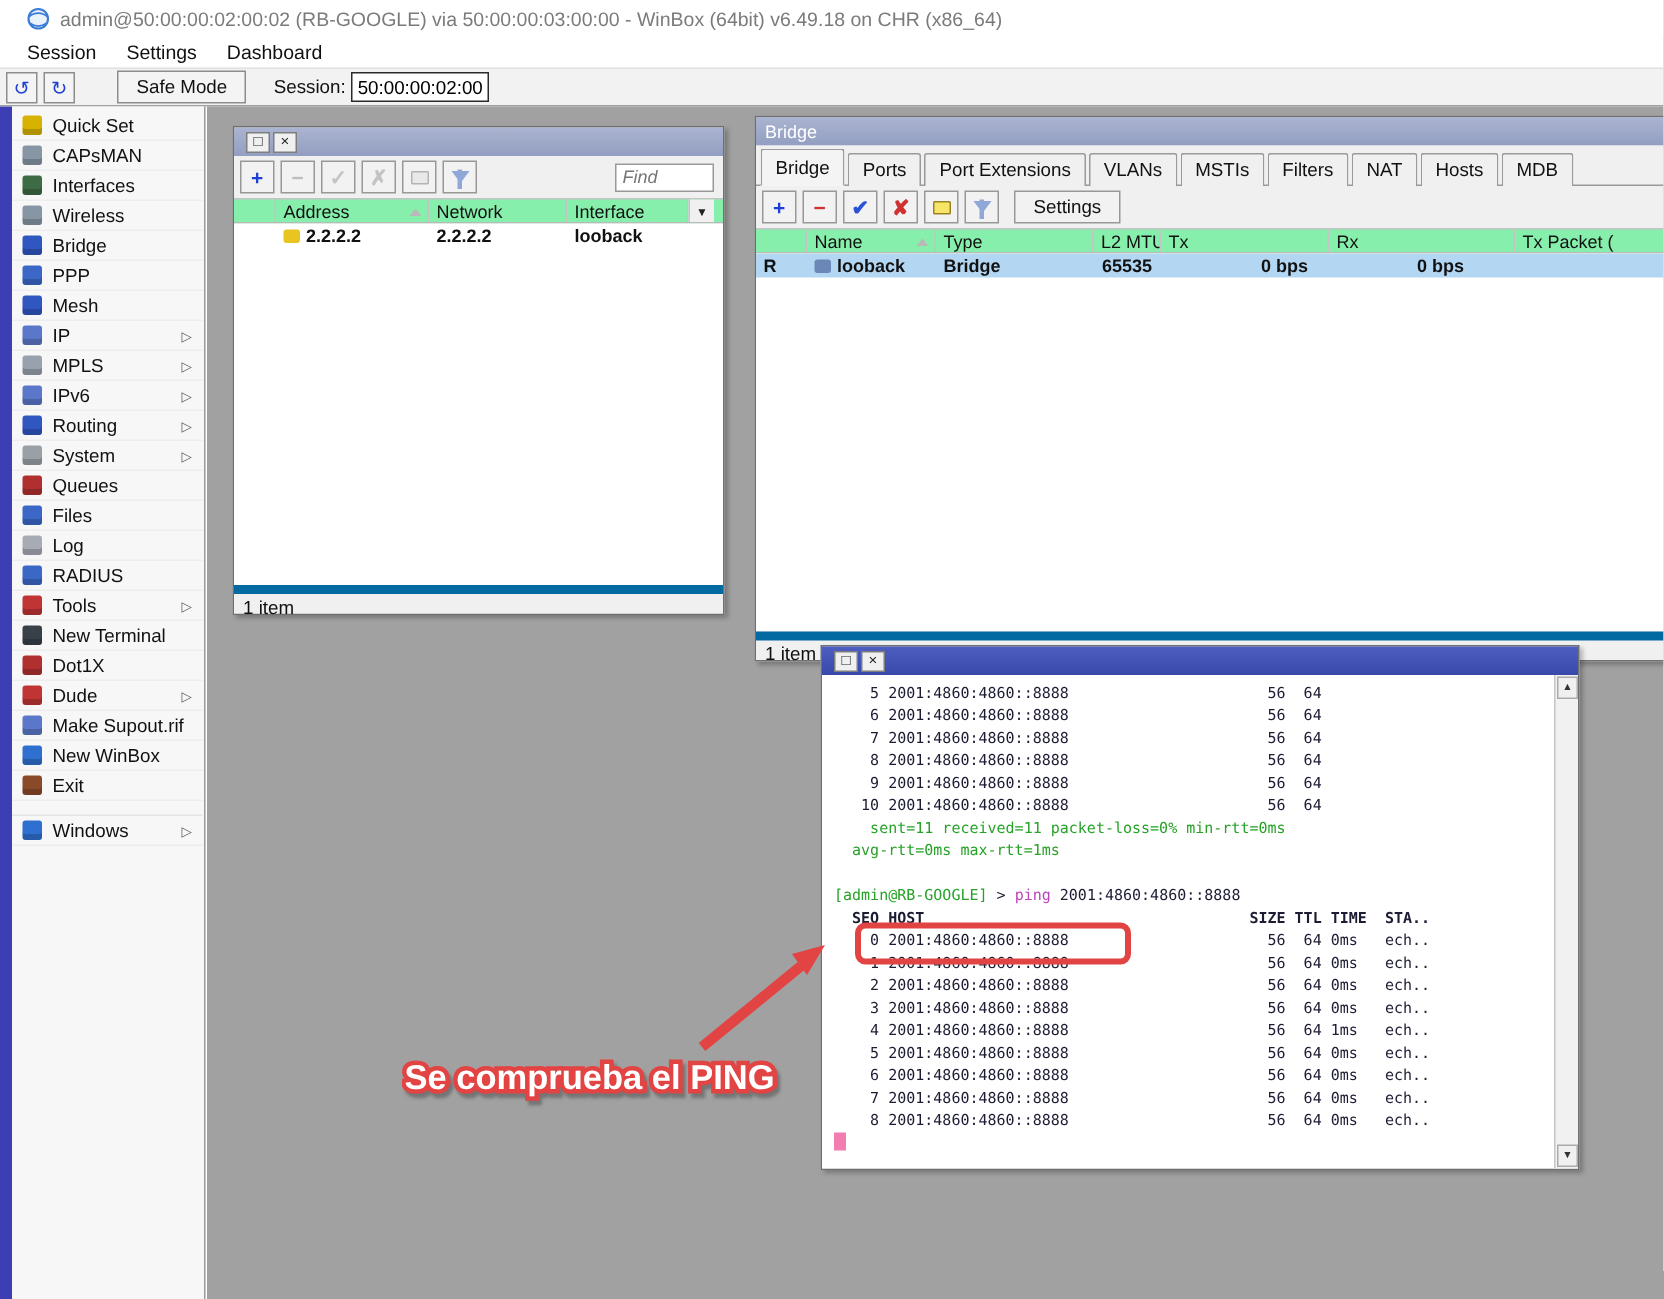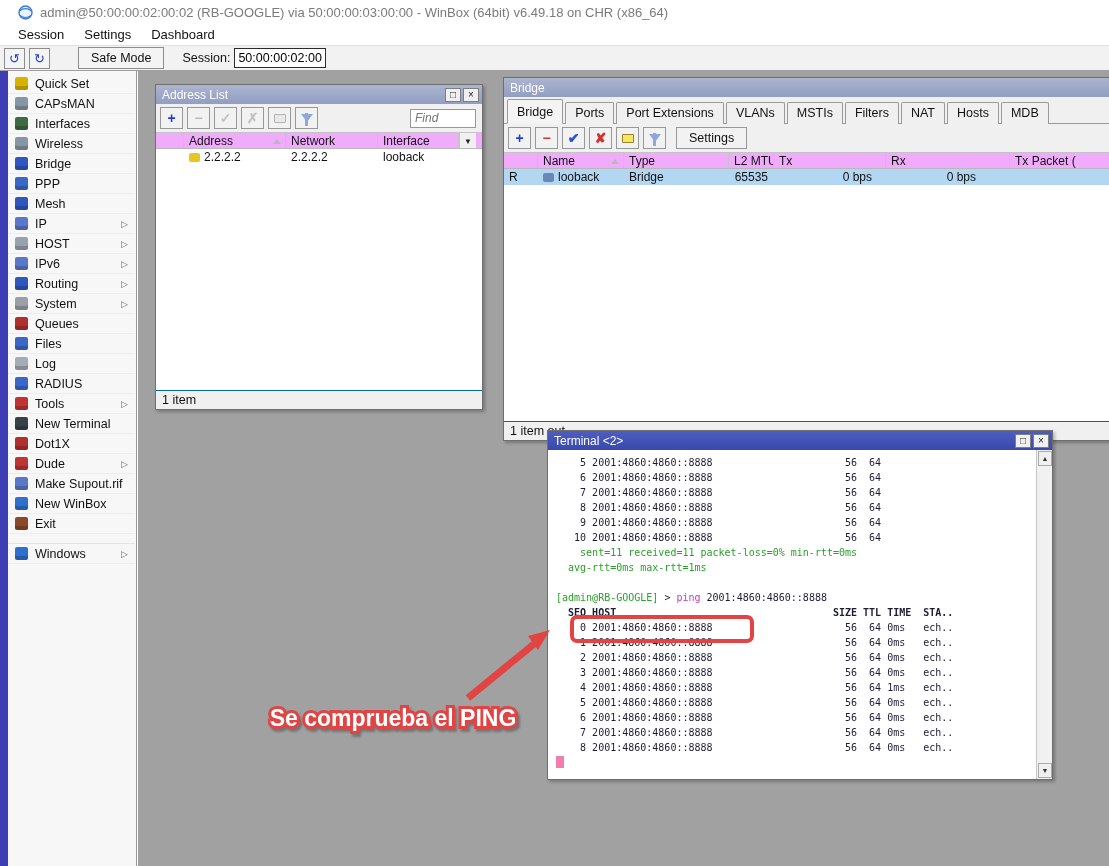--- a/index.html
+++ b/index.html
@@ -40,30 +40,30 @@
   .win-btn { width:16px; height:14px; border:1px solid #7e7e7e; background:#f0f0f0; color:#222; font-size:10px; line-height:12px; text-align:center; margin-left:2px; }
   .wtoolbar { height:28px; flex:none; display:flex; align-items:center; padding-left:4px; background:#f0f0f0; }
   .ico-btn { width:23px; height:22px; border:1px solid #989898; background:#f2f2f2; margin-right:4px; display:flex; align-items:center; justify-content:center; font-size:14px; font-weight:bold; line-height:1; }
   .ico-btn .folder { width:12px; height:9px; border:1px solid #9a8324; background:#f6e566; border-radius:1px; }
   .ico-btn .folder.gray { background:#e9e9e9; border-color:#b3b3b3; }
   .ico-btn .funnel { width:0; height:0; border-left:6px solid transparent; border-right:6px solid transparent; border-top:8px solid #8fa8d8; position:relative; }
   .ico-btn .funnel:after { content:""; position:absolute; left:-1.5px; top:-9px; width:3px; height:13px; background:#8fa8d8; }
   .text-btn { height:22px; border:1px solid #989898; background:#f2f2f2; font-size:12.5px; padding:0 12px; display:flex; align-items:center; margin-left:6px; color:#111; }
   .find-box { margin-left:auto; margin-right:6px; width:66px; height:19px; border:1px solid #989898; background:#fff; font-size:12px; font-style:italic; color:#0369a1; padding:0 4px; font-family:"Liberation Sans",sans-serif; }
 
-  .thead { display:flex; flex:none; background:#f0abfc; border-top:1px solid #c4c4c4; border-bottom:1px solid #b9b9b9; height:17px; }
+  .thead { display:flex; flex:none; background:#86efac; border-top:1px solid #c4c4c4; border-bottom:1px solid #b9b9b9; height:17px; }
   .th { font-size:12px; color:#111; padding:1px 0 0 5px; border-right:1px solid #c4c4c4; white-space:nowrap; overflow:hidden; position:relative; }
   .sort-tri { position:absolute; right:4px; top:6px; width:0; height:0; border-left:4px solid transparent; border-right:4px solid transparent; border-bottom:5px solid #b9b9b9; }
   .th-drop { width:17px; border-right:none; text-align:center; font-size:8px; padding:4px 0 0 0; color:#222; background:#f0f0f0; border-left:1px solid #c4c4c4; }
   .tbody { flex:1; background:#fff; overflow:hidden; }
   .trow { display:flex; height:16px; font-size:12px; color:#111; }
   .trow.selected { background:#b3d7f3; }
-  .td { padding:1px 0 0 5px; white-space:nowrap; overflow:hidden; }
+  .td { padding:1px 0 0 5px; white-space:nowrap; overflow:hidden;font-weight:bold; }
   .td.right { text-align:right; padding-right:6px; }
-  .statusbar { flex:none; height:19px; border-top:1px solid #0369a1; background:#f0f0f0; font-size:12.5px; color:#111; padding:2px 6px; }
+  .statusbar { flex:none; height:19px; border-top:6px solid #0369a1; background:#f0f0f0; font-size:12.5px; color:#111; padding:2px 6px; }
 
   
   .tabbar { flex:none; height:27px; display:flex; align-items:flex-end; padding-left:3px; background:#f0f0f0; border-bottom:1px solid #9a9a9a; }
   .tab { font-size:12.5px; color:#111; border:1px solid #9a9a9a; border-bottom:none; background:#f0f0f0; padding:3px 9px 4px 9px; margin-right:2px; border-radius:2px 2px 0 0; position:relative; top:1px; }
   .tab.active { background:#f4f4f4; padding-top:5px; top:1px; z-index:2; border-bottom:1px solid #f4f4f4; font-size:12.5px; }
 
   .cell-icon { display:inline-block; width:11px; height:9px; border-radius:2px; margin-right:4px; vertical-align:-1px; }
 
   
   #terminal { left:547px; top:430px; width:506px; height:350px; z-index:5; }
@@ -146,21 +146,21 @@
           <span class="icon" style="background: rgb(48, 86, 192);"></span>
           <span class="lbl">Mesh</span>
         </div>
         <div class="side-item">
           <span class="icon" style="background: rgb(91, 119, 201);"></span>
           <span class="lbl">IP</span>
           <span class="arrow">▷</span>
         </div>
         <div class="side-item">
           <span class="icon" style="background: rgb(152, 162, 173);"></span>
-          <span class="lbl">HOST</span>
+          <span class="lbl">MPLS</span>
           <span class="arrow">▷</span>
         </div>
         <div class="side-item">
           <span class="icon" style="background: rgb(91, 119, 201);"></span>
           <span class="lbl">IPv6</span>
           <span class="arrow">▷</span>
         </div>
         <div class="side-item">
           <span class="icon" style="background: rgb(48, 86, 192);"></span>
           <span class="lbl">Routing</span>
@@ -223,21 +223,20 @@
           <span class="lbl">Windows</span>
           <span class="arrow">▷</span>
         </div>
       </div>
   </div>
 
   <div class="desktop"></div>
 
   <div class="win" id="addrwin" style="left:155px; top:84px; width:328px; height:326px; z-index:2;">
     <div class="titlebar inactive">
-      <span class="t-title">Address List</span>
       <span class="win-btn">□</span>
       <span class="win-btn">×</span>
     </div>
     <div class="wtoolbar" id="addr-toolbar">
         <button class="ico-btn">
           <span style="color: rgb(31, 63, 212);">+</span>
         </button>
         <button class="ico-btn">
           <span style="color: rgb(189, 189, 189);">−</span>
         </button>
@@ -327,21 +326,20 @@
           <div class="td right" style="width: 112px; padding-right: 14px;">0 bps</div>
           <div class="td right" style="width: 124px; padding-right: 34px;">0 bps</div>
           <div class="td" style="width: 132px;"></div>
         </div>
       </div>
     <div class="statusbar">1 item out</div>
   </div>
 
   <div class="win" id="terminal">
     <div class="titlebar active">
-      <span class="t-title">Terminal &lt;2&gt;</span>
       <span class="win-btn">□</span>
       <span class="win-btn">×</span>
     </div>
     <div class="term-body">
       <div class="term-lines" id="term-lines"><div class="tline"><span class="seg-k">    5 2001:4860:4860::8888                      56  64</span></div><div class="tline"><span class="seg-k">    6 2001:4860:4860::8888                      56  64</span></div><div class="tline"><span class="seg-k">    7 2001:4860:4860::8888                      56  64</span></div><div class="tline"><span class="seg-k">    8 2001:4860:4860::8888                      56  64</span></div><div class="tline"><span class="seg-k">    9 2001:4860:4860::8888                      56  64</span></div><div class="tline"><span class="seg-k">   10 2001:4860:4860::8888                      56  64</span></div><div class="tline"><span class="seg-g">    sent=11 received=11 packet-loss=0% min-rtt=0ms</span></div><div class="tline"><span class="seg-g">  avg-rtt=0ms max-rtt=1ms</span></div><div class="tline">&nbsp;</div><div class="tline"><span class="seg-g">[admin@RB-GOOGLE]</span><span class="seg-k"> &gt; </span><span class="seg-m">ping</span><span class="seg-k"> 2001:4860:4860::8888</span></div><div class="tline"><span class="seg-b">  SEQ HOST                                    SIZE TTL TIME  STA..</span></div><div class="tline"><span class="seg-k">    0 2001:4860:4860::8888                      56  64 0ms   ech..</span></div><div class="tline"><span class="seg-k">    1 2001:4860:4860::8888                      56  64 0ms   ech..</span></div><div class="tline"><span class="seg-k">    2 2001:4860:4860::8888                      56  64 0ms   ech..</span></div><div class="tline"><span class="seg-k">    3 2001:4860:4860::8888                      56  64 0ms   ech..</span></div><div class="tline"><span class="seg-k">    4 2001:4860:4860::8888                      56  64 1ms   ech..</span></div><div class="tline"><span class="seg-k">    5 2001:4860:4860::8888                      56  64 0ms   ech..</span></div><div class="tline"><span class="seg-k">    6 2001:4860:4860::8888                      56  64 0ms   ech..</span></div><div class="tline"><span class="seg-k">    7 2001:4860:4860::8888                      56  64 0ms   ech..</span></div><div class="tline"><span class="seg-k">    8 2001:4860:4860::8888                      56  64 0ms   ech..</span></div><div class="tline"><span class="cursor"></span></div></div>
       <div class="scrollbar">
         <div class="sb-btn sb-up">▲</div>
         <div class="sb-btn sb-down">▼</div>
       </div>
     </div>

